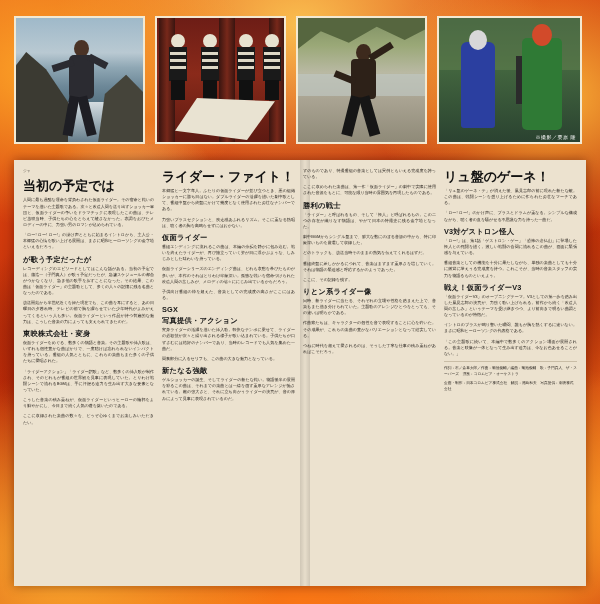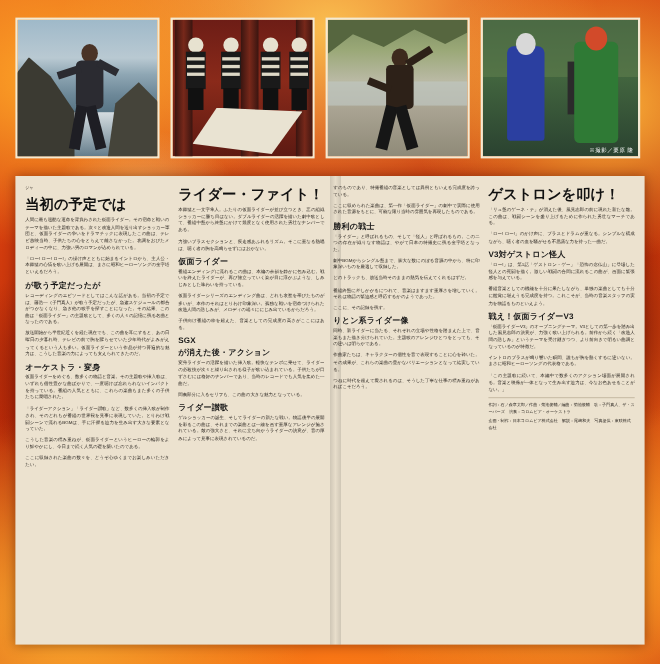--- a/index.html
+++ b/index.html
@@ -224,60 +224,60 @@
     <div class="cols">
 
       <div class="col c1">
         <div class="tiny lead">ジャ</div>
         <h3 class="h-top">当初の予定では</h3>
         <p class="para">人間に最も過酷な運命を背負わされた仮面ライダー。その宿命と戦いのテーマを描いた主題歌である。次々と改造人間を送り出すショッカー軍団と、仮面ライダーの争いをドラマチックに表現したこの曲は、テレビ放映当時、子供たちの心をとらえて離さなかった。哀調をおびたメロディーの中に、力強い男のロマンが込められている。</p>
         <p class="para">「ロー! ロー! ロー!」の掛け声とともに始まるイントロから、主人公・本郷猛の心情を歌い上げる展開は、まさに昭和ヒーローソングの金字塔といえるだろう。</p>
         <h3 class="h-sec">が歌う予定だったが</h3>
         <p class="para">レコーディングのエピソードとしてはこんな話がある。当初の予定では、藤浩一（子門真人）が歌う予定だったが、急遽スケジュールの都合がつかなくなり、急ぎ他の歌手を探すことになった。その結果、この曲は「仮面ライダー」の主題歌として、多くの人々の記憶に残る名曲となったのである。</p>
         <p class="para">放送開始から半世紀近くを経た現在でも、この曲を耳にすると、あの日曜日の夕暮れ時、テレビの前で胸を躍らせていた少年時代がよみがえってくるという人も多い。仮面ライダーという作品が持つ普遍的な魅力は、こうした音楽の力によっても支えられてきたのだ。</p>
-        <h3 class="h-sec">オーケストラ・変身</h3>
+        <h3 class="h-sec">東映株式会社・変身</h3>
         <p class="para">仮面ライダーをめぐる、数多くの物語と音楽。その主題歌や挿入歌は、いずれも個性豊かな曲ばかりで、一度聴けば忘れられないインパクトを持っている。番組の人気とともに、これらの楽曲もまた多くの子供たちに愛唱された。</p>
         <p class="para">「ライダーアクション」「ライダー讃歌」など、数多くの挿入歌が制作され、そのどれもが番組の世界観を見事に表現していた。とりわけ戦闘シーンで流れるBGMは、手に汗握る迫力を生み出す大きな要素となっていた。</p>
         <p class="para">こうした音楽の積み重ねが、仮面ライダーというヒーローの輪郭をより鮮やかにし、今日まで続く人気の礎を築いたのである。</p>
         <p class="para">ここに収録された楽曲の数々を、どうぞ心ゆくまでお楽しみいただきたい。</p>
       </div>
 
       <div class="col">
         <h3 class="h-top">ライダー・ファイト！</h3>
         <p class="para">本郷猛と一文字隼人。ふたりの仮面ライダーが並び立つとき、悪の組織ショッカーに勝ち目はない。ダブルライダーの活躍を描いた劇中歌として、番組中盤から終盤にかけて幾度となく使用された勇壮なナンバーである。</p>
         <p class="para">力強いブラスセクションと、疾走感あふれるリズム。そこに重なる熱唱は、聴く者の胸を高鳴らせずにはおかない。</p>
         <h3 class="h-sec">仮面ライダー</h3>
         <p class="para">番組エンディングに流れるこの曲は、本編の余韻を静かに包み込む。戦いを終えたライダーが、再び旅立っていく姿が目に浮かぶような、しみじみとした味わいを持っている。</p>
         <p class="para">仮面ライダーシリーズのエンディング曲は、どれも哀愁を帯びたものが多いが、本作のそれはとりわけ印象深い。孤独な戦いを宿命づけられた改造人間の悲しみが、メロディの端々ににじみ出ているからだろう。</p>
         <p class="para">子供向け番組の枠を超えた、音楽としての完成度の高さがここにはある。</p>
         <h3 class="h-sec">SGX</h3>
-        <h3 class="h-sec">が消えた後・アクション</h3>
+        <h3 class="h-sec">写真提供・アクション</h3>
         <p class="para">変身ライダーの活躍を描いた挿入歌。軽快なテンポに乗せて、ライダーの必殺技が次々と繰り出される様子が歌い込まれている。子供たちが口ずさむには格好のナンバーであり、当時のレコードでも人気を集めた一曲だ。</p>
         <p class="para">間奏部分に入るセリフも、この曲の大きな魅力となっている。</p>
-        <h3 class="h-sec">ライダー讃歌</h3>
+        <h3 class="h-sec">新たなる強敵</h3>
         <p class="para">ゲルショッカーの誕生、そしてライダーの新たな戦い。物語後半の展開を彩るこの曲は、それまでの楽曲とは一線を画す重厚なアレンジが施されている。敵の強大さと、それに立ち向かうライダーの決意が、音の厚みによって見事に表現されているのだ。</p>
       </div>
 
       <div class="col">
         <p class="para">すのものであり、特撮番組の音楽としては異例ともいえる完成度を誇っている。</p>
         <p class="para">ここに収められた楽曲は、第一作「仮面ライダー」の劇中で実際に使用された音源をもとに、可能な限り当時の雰囲気を再現したものである。</p>
         <h3 class="h-sec">勝利の戦士</h3>
         <p class="para">「ライダー」と呼ばれるもの、そして「怪人」と呼ばれるもの。この二つの存在が織りなす物語は、やがて日本の特撮史に残る金字塔となった。</p>
         <p class="para">劇中BGMからシングル盤まで、膨大な数にのぼる音源の中から、特に印象深いものを厳選して収録した。</p>
         <p class="para">どのトラックも、放送当時そのままの熱気を伝えてくれるはずだ。</p>
         <p class="para">番組終盤に差しかかるにつれて、音楽はますます重厚さを増していく。それは物語の緊迫感と呼応するかのようであった。</p>
         <p class="para">ここに、その記録を残す。</p>
         <h3 class="h-sec">りとン系ライダー像</h3>
         <p class="para">同時、新ライダーに当たる、それぞれの立場や性格を踏まえた上で、音楽もまた描き分けられていた。主題歌のアレンジひとつをとっても、その違いは明らかである。</p>
         <p class="para">作曲家たちは、キャラクターの個性を音で表現することに心を砕いた。その成果が、これらの楽曲の豊かなバリエーションとなって結実している。</p>
         <p class="para">つねに時代を超えて愛されるのは、そうした丁寧な仕事の積み重ねがあればこそだろう。</p>
       </div>
 
       <div class="col">
-        <h3 class="h-top">ゲストロンを叩け！</h3>
+        <h3 class="h-top">リュ盤のゲーネ！</h3>
         <p class="para">「リュ盤のゲーネ・テ」が消えた後、風見志郎の前に現れた新たな敵。この曲は、戦闘シーンを盛り上げるために作られた勇壮なマーチである。</p>
         <p class="para">「ロー! ロー!」のかけ声に、ブラスとドラムが重なる。シンプルな構成ながら、聴く者の血を騒がせる不思議な力を持った一曲だ。</p>
         <h3 class="h-sec">V3対ゲストロン怪人</h3>
         <p class="para">「ロー!」は、第1話「ゲストロン・ゲー」「恐怖の念仏山」に登場した怪人との死闘を描く。激しい戦闘の合間に流れるこの曲が、画面に緊張感を与えている。</p>
         <p class="para">番組音楽としての機能を十分に果たしながら、単独の楽曲としても十分に鑑賞に堪えうる完成度を持つ。これこそが、当時の音楽スタッフの実力を物語るものといえよう。</p>
         <h3 class="h-sec">戦え！仮面ライダーV3</h3>
         <p class="para">「仮面ライダーV3」のオープニングテーマ。V3としての第一歩を踏み出した風見志郎の決意が、力強く歌い上げられる。前作から続く「改造人間の悲しみ」というテーマを受け継ぎつつ、より前向きで明るい曲調となっているのが特徴だ。</p>
         <p class="para">イントロのブラスが鳴り響いた瞬間、誰もが胸を熱くするに違いない。まさに昭和ヒーローソングの代表格である。</p>
         <p class="para">「この主題歌に続いて、本編中で数多くのアクション場面が展開される。音楽と映像が一体となって生み出す迫力は、今なお色あせることがない。」</p>
         <div class="rule"></div>

